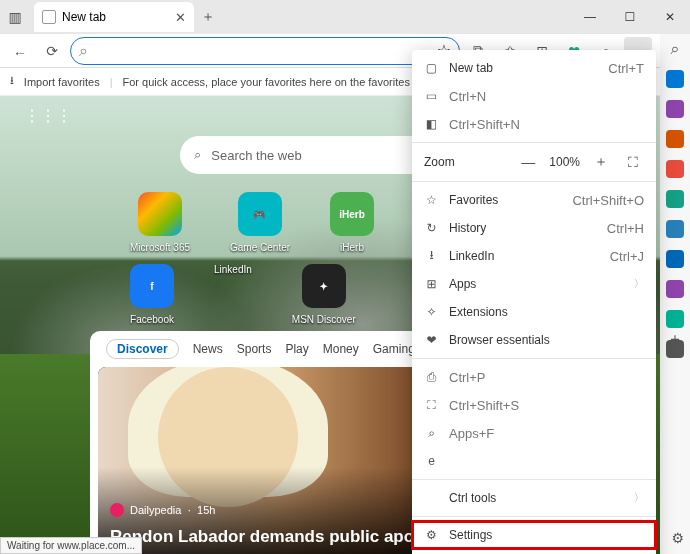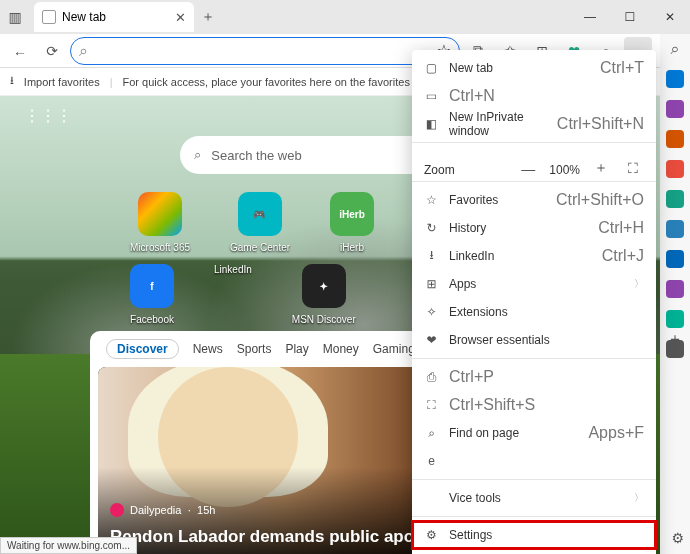--- a/index.html
+++ b/index.html
@@ -52,25 +52,25 @@
 .cardgrad { position:absolute; inset:auto 0 0 0; height:90px; background:linear-gradient(180deg,transparent,rgba(0,0,0,.85)); }
 .src { position:absolute; left:12px; bottom:40px; font-size:11px; display:flex; align-items:center; gap:6px; }
 .src .d { width:14px; height:14px; border-radius:50%; background:#e91e63; }
 .headline { position:absolute; left:12px; bottom:10px; right:12px; font-size:17px; font-weight:600; }
 .sidebar { position:absolute; top:34px; right:0; width:30px; bottom:0; background:#f7f7f7; display:flex; flex-direction:column; align-items:center; padding-top:6px; gap:12px; }
 .sb { width:18px; height:18px; border-radius:4px; }
 .menu { position:absolute; top:50px; left:412px; width:244px; background:#fff; box-shadow:0 4px 20px rgba(0,0,0,.25); border-radius:4px; font-size:12px; color:#333; padding:4px 0; z-index:50; }
 .mi { display:flex; align-items:center; height:28px; padding:0 12px; gap:10px; }
 .mi .ic { width:15px; height:15px; display:flex; align-items:center; justify-content:center; color:#555; font-size:12px; }
 .mi .lab { flex:1; }
-.mi .sc { color:#777; font-size:16px; }
+.mi .sc { color:#777; font-size:13px; }
 .mi .chev { color:#888; font-size:10px; }
 .mi.disabled { color:#aaa; }
 .sep { height:1px; background:#e5e5e5; margin:4px 0; }
-.zoomrow { display:flex; align-items:flex-end; height:30px; padding:0 12px; gap:10px; }
+.zoomrow { display:flex; align-items:center; height:30px; padding:0 12px; gap:10px; }
 .zoomrow .lab { flex:1; }
 .zoomrow .zbtn { width:22px; text-align:center; color:#555; font-size:14px; }
 .settings-hi { outline:3px solid #d00; outline-offset:-2px; }
 .status { position:absolute; left:0; bottom:0; background:#f7f7f7; border:1px solid #ccc; font-size:10px; padding:2px 6px; color:#444; z-index:60; }
 .sbgear { position:absolute; right:6px; bottom:8px; color:#555; font-size:14px; }
 </style>
 </head>
 <body>
 
 <div class="titlebar">
@@ -202,21 +202,20 @@
       <span class="ic">▢</span>
       <span class="lab">New tab</span>
       <span class="sc">Ctrl+T</span>
     </div>
   <div class="mi">
       <span class="ic">▭</span>
       <span class="sc">Ctrl+N</span>
     </div>
   <div class="mi">
       <span class="ic">◧</span>
-      <span class="lab">New InPrivate window</span>
       <span class="sc">Ctrl+Shift+N</span>
     </div>
   <div class="sep"></div>
   <div class="zoomrow">
     <span class="lab">Zoom</span>
     <span class="zbtn">—</span>
     <span>100%</span>
     <span class="zbtn">＋</span>
     <span class="zbtn">⛶</span>
   </div>
@@ -253,34 +252,33 @@
   <div class="mi">
       <span class="ic">⎙</span>
       <span class="sc">Ctrl+P</span>
     </div>
   <div class="mi">
       <span class="ic">⛶</span>
       <span class="sc">Ctrl+Shift+S</span>
     </div>
   <div class="mi">
       <span class="ic">⌕</span>
-      <span class="lab">Find on page</span>
       <span class="sc">Apps+F</span>
     </div>
   <div class="mi disabled">
       <span class="ic">e</span>
     </div>
   <div class="sep"></div>
   <div class="mi">
       <span class="ic"></span>
-      <span class="lab">Vice tools</span>
+      <span class="lab">Ctrl tools</span>
       <span class="chev">〉</span>
     </div>
   <div class="sep"></div>
   <div class="mi settings-hi">
       <span class="ic">⚙</span>
       <span class="lab">Settings</span>
     </div>
   <div class="mi"></div>
 
 </div>
 
-<div class="status">Waiting for www.bing.com...</div>
+<div class="status">Waiting for www.place.com...</div>
 
 </body></html>

